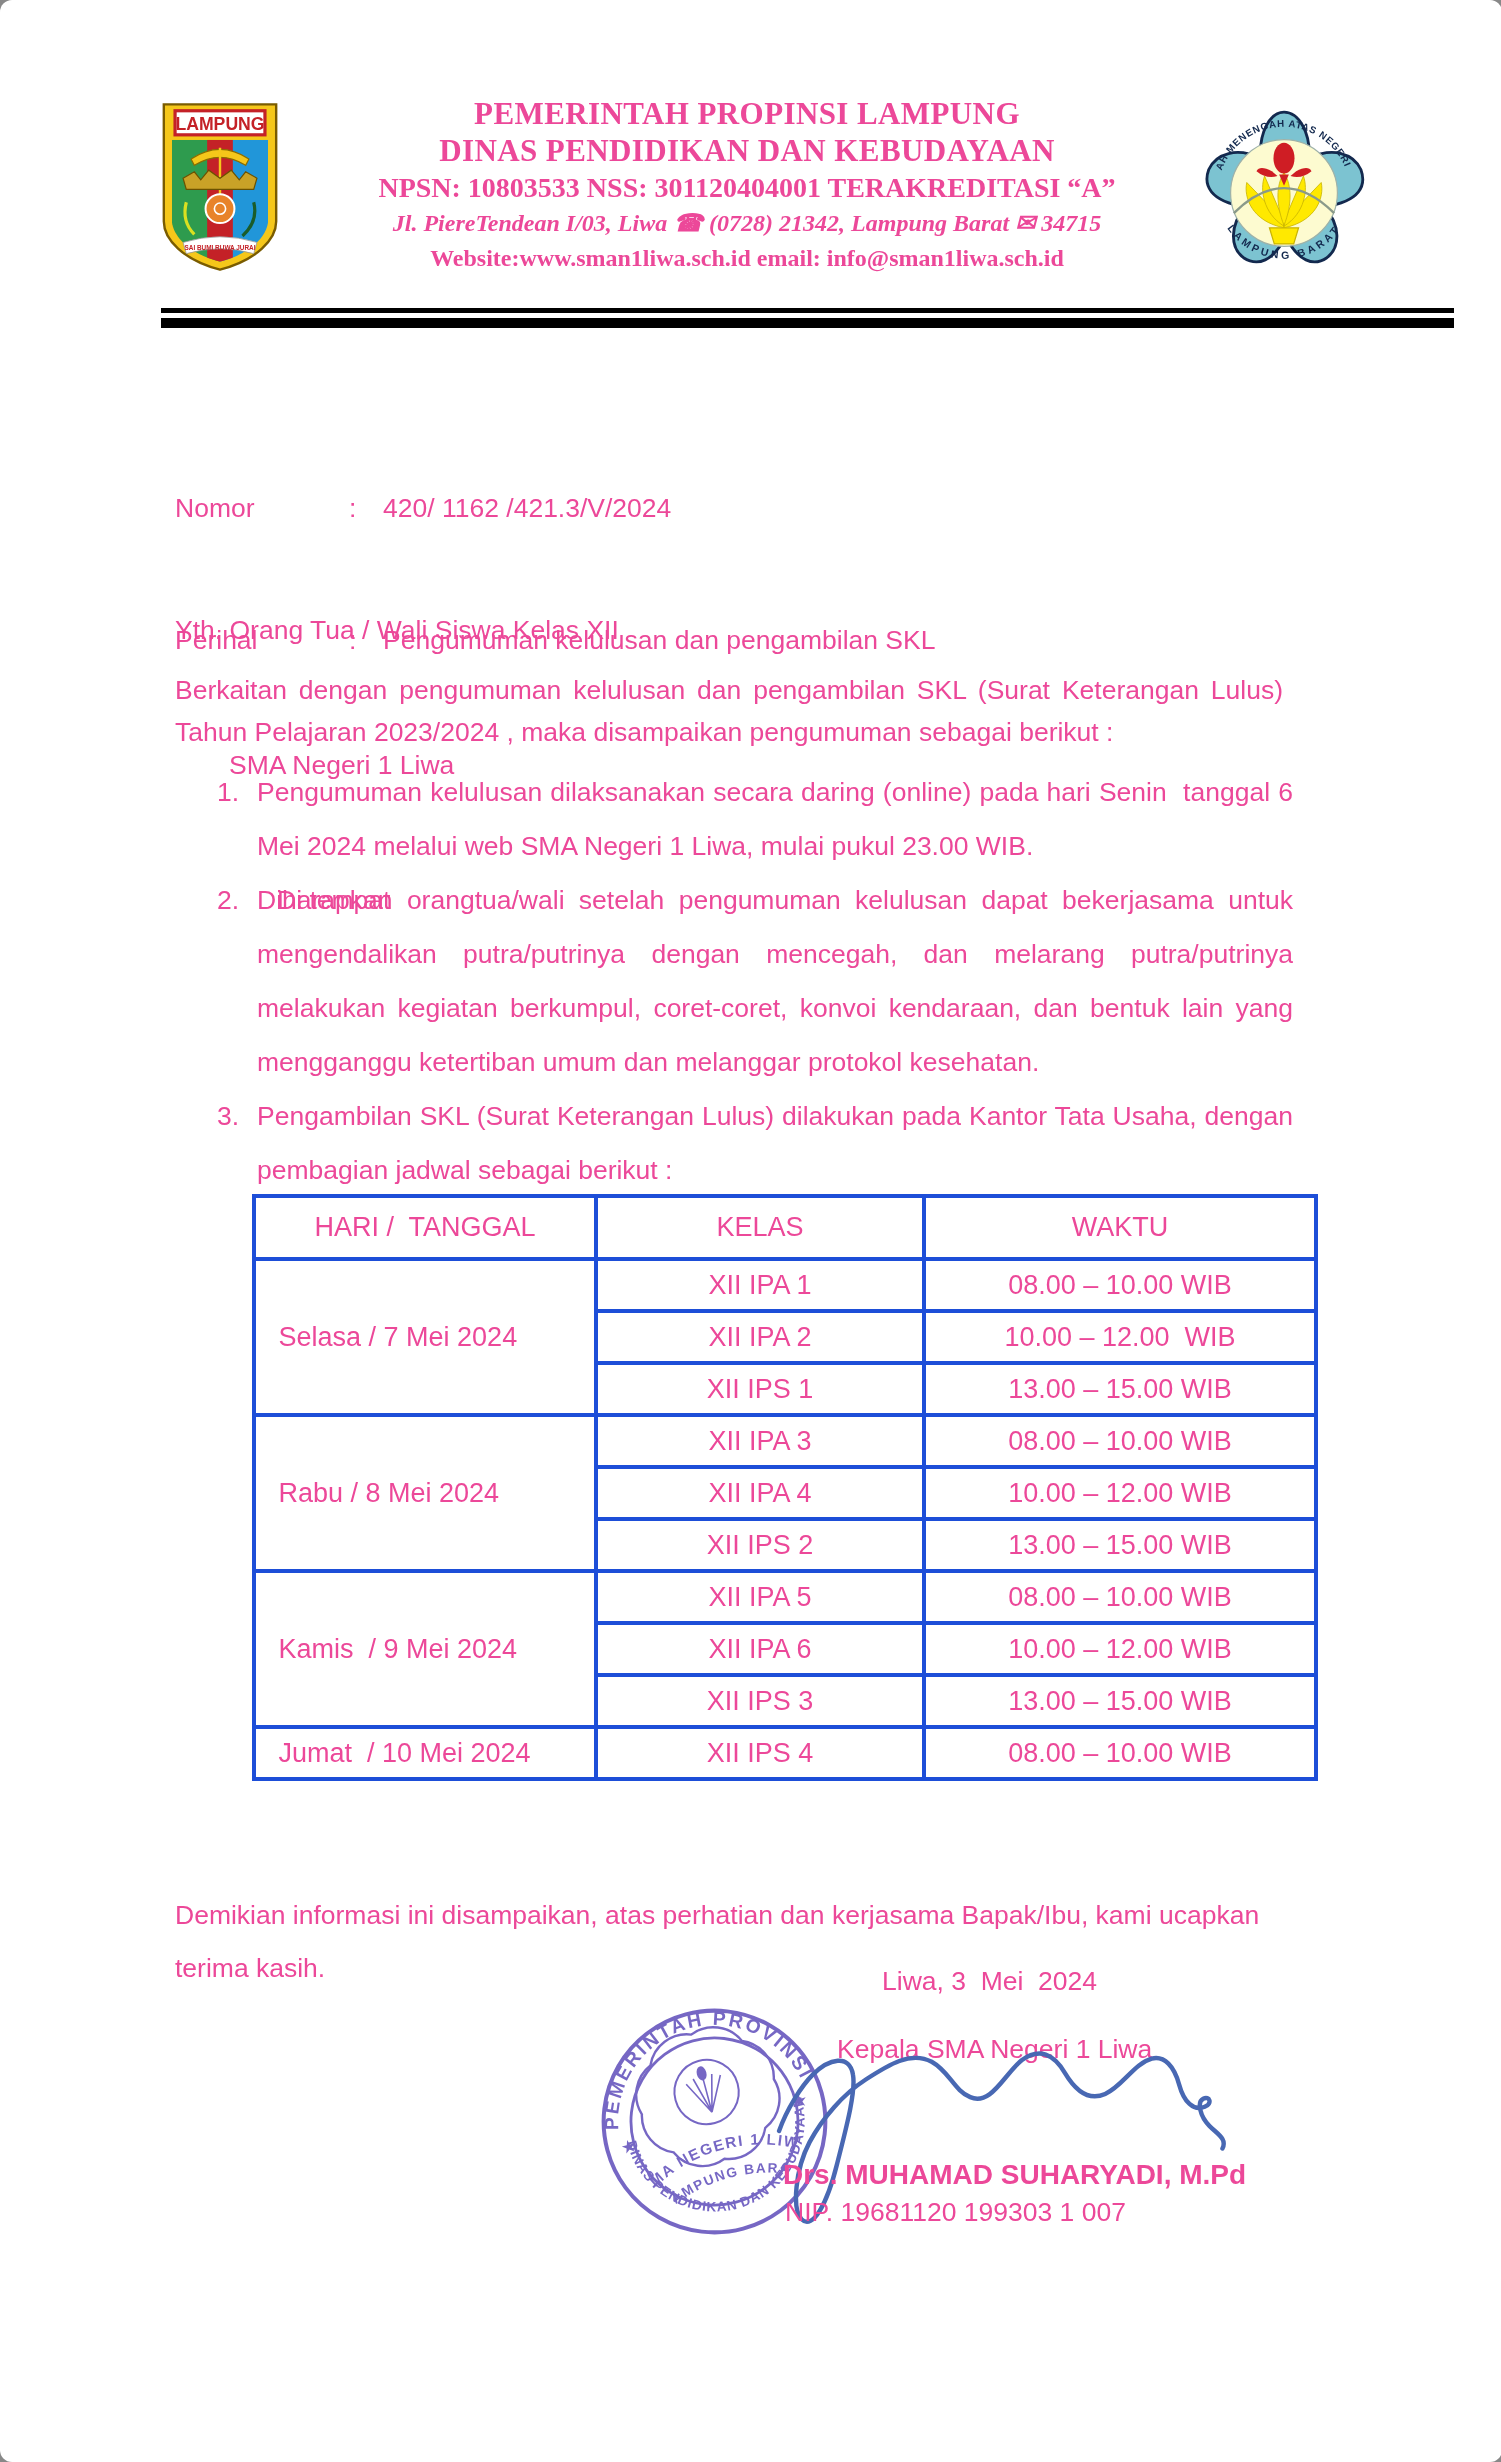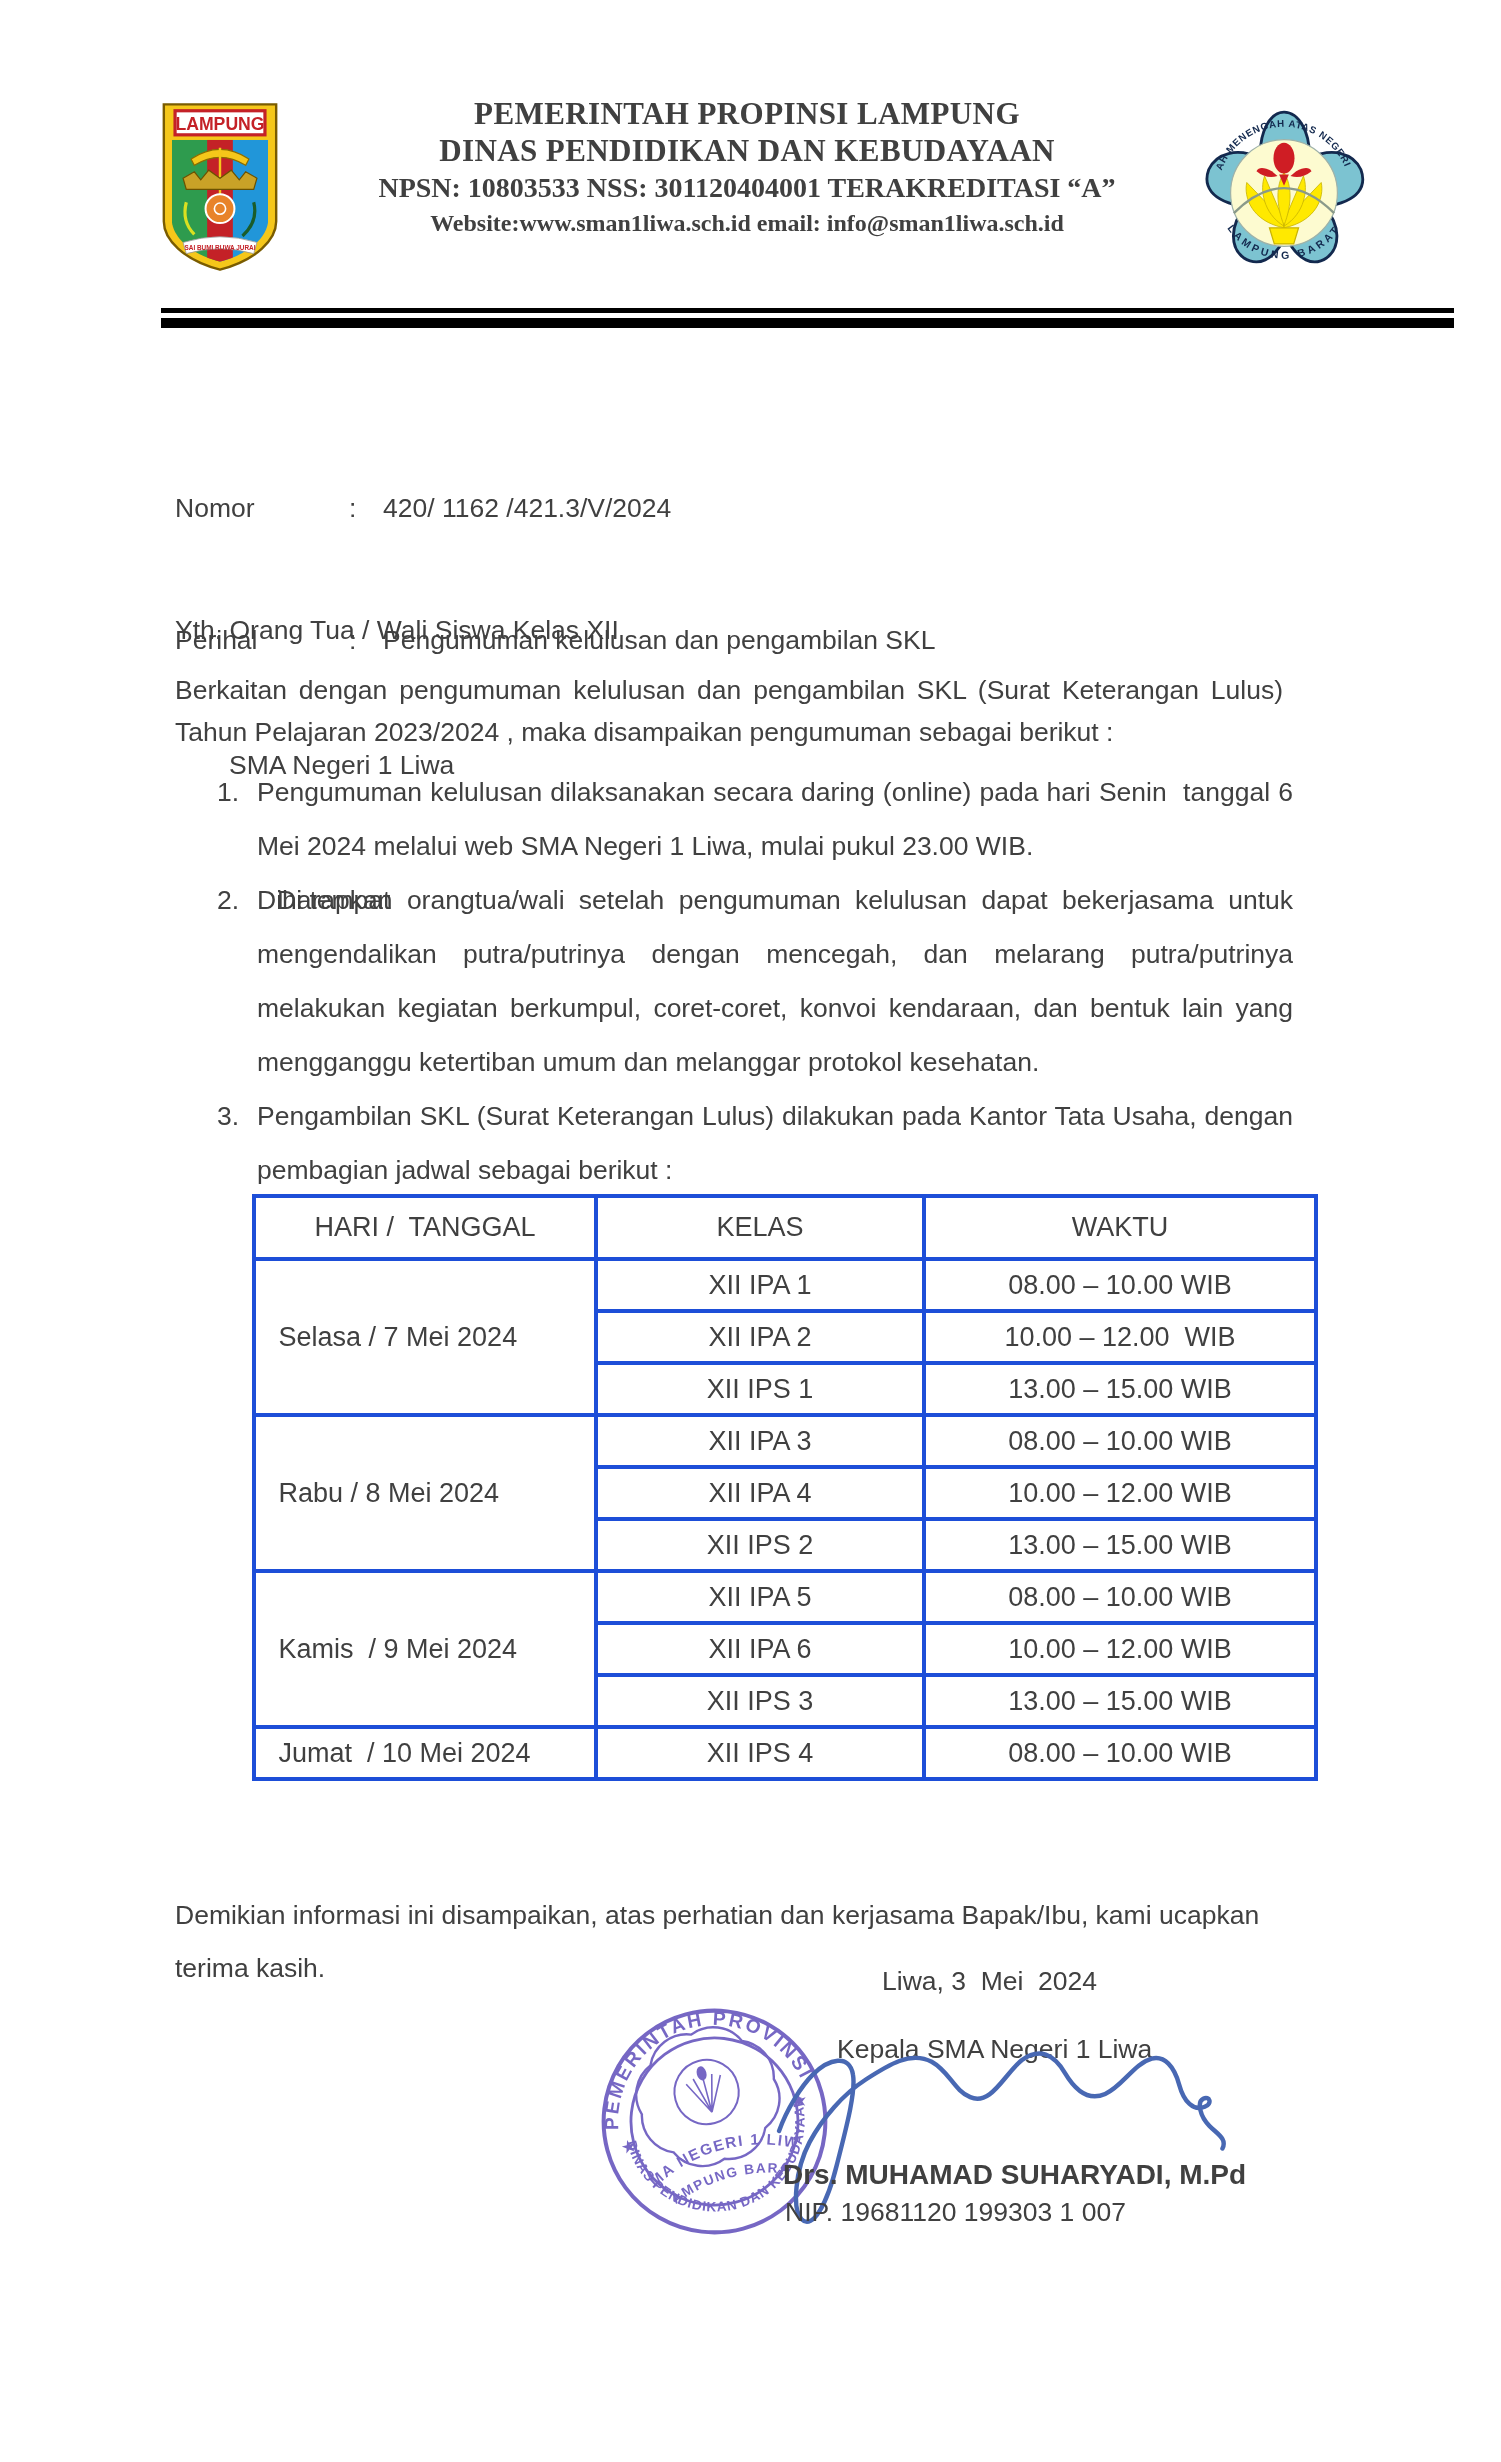--- a/index.html
+++ b/index.html
@@ -1,20 +1,21 @@
 <!DOCTYPE html>
 <html style="font-size:13px"><head>
 <meta charset="utf-8">
 <style>
   * { margin:0; padding:0; box-sizing:border-box; }
   html,body { background:#888; }
   .page {
     position:relative; width:1502px; height:2462px; background:#ffffff;
-    font-family:"Liberation Sans", sans-serif; color:#404040; overflow:hidden;
+    font-family:"Liberation Sans", sans-serif; color:#ec4899; overflow:hidden;
     margin:0 auto;
+    border-radius:12px;
   }
 
   
   .hdr-center {
     position:absolute; left:289px; top:95px; width:916px;
     text-align:center; font-family:"Liberation Serif", serif; font-weight:bold;
     line-height:37px;
   }
   .hdr-l1, .hdr-l2 { font-size:31px; letter-spacing:0.4px; }
   .hdr-l3 { font-size:30.5px; }
@@ -91,20 +92,21 @@
       </g>
       <path d="M30,176 Q76,162 122,176 L118,190 Q76,178 34,190 Z" fill="#ffffff" stroke="#999" stroke-width="1"></path>
       <text x="76" y="186" text-anchor="middle" font-family="Liberation Sans, sans-serif" font-size="8" font-weight="bold" fill="#c42127">SAI BUMI RUWA JURAI</text>
     </svg>
   </div>
 
   <div class="hdr-center">
     <div class="hdr-l1">PEMERINTAH PROPINSI LAMPUNG</div>
     <div class="hdr-l2">DINAS PENDIDIKAN DAN KEBUDAYAAN</div>
     <div class="hdr-l4">NPSN: 10803533 NSS: 301120404001 TERAKREDITASI “A”</div>
+    <div class="hdr-addr">Jl. PiereTendean I/03, Liwa ☎ (0728) 21342, Lampung Barat ✉ 34715</div>
     <div class="hdr-web">Website:www.sman1liwa.sch.id email: info@sman1liwa.sch.id</div>
   </div>
 
   <div class="logo-right">
     <svg width="178" height="170" viewBox="0 0 220 210">
       <path d="M 110,5 C 128,5 143,30 141,62 C 170,48 196,56 205,76 C 212,95 205,115 160,122 C 180,145 180,172 163,185 C 147,196 127,190 112,158 C 97,190 77,196 60,185 C 43,172 43,145 62,122 C 18,115 10,95 17,76 C 26,56 52,48 81,62 C 79,30 93,5 110,5 Z" fill="#7cc3d1" stroke="#13294e" stroke-width="3.5"></path>
       <circle cx="110" cy="105" r="66" fill="#fdfbd0" stroke="#9fb2a9" stroke-width="1.5"></circle>
       <path d="M33,77 A82,82 0 0 1 187,77" fill="none" id="arcTopR"></path>
       <text font-family="Liberation Sans, sans-serif" font-size="12" font-weight="bold" fill="#13294e" letter-spacing="1">
         <textPath href="#arcTopR" startOffset="50%" text-anchor="middle">SEKOLAH MENENGAH ATAS NEGERI 1 LIWA</textPath>

